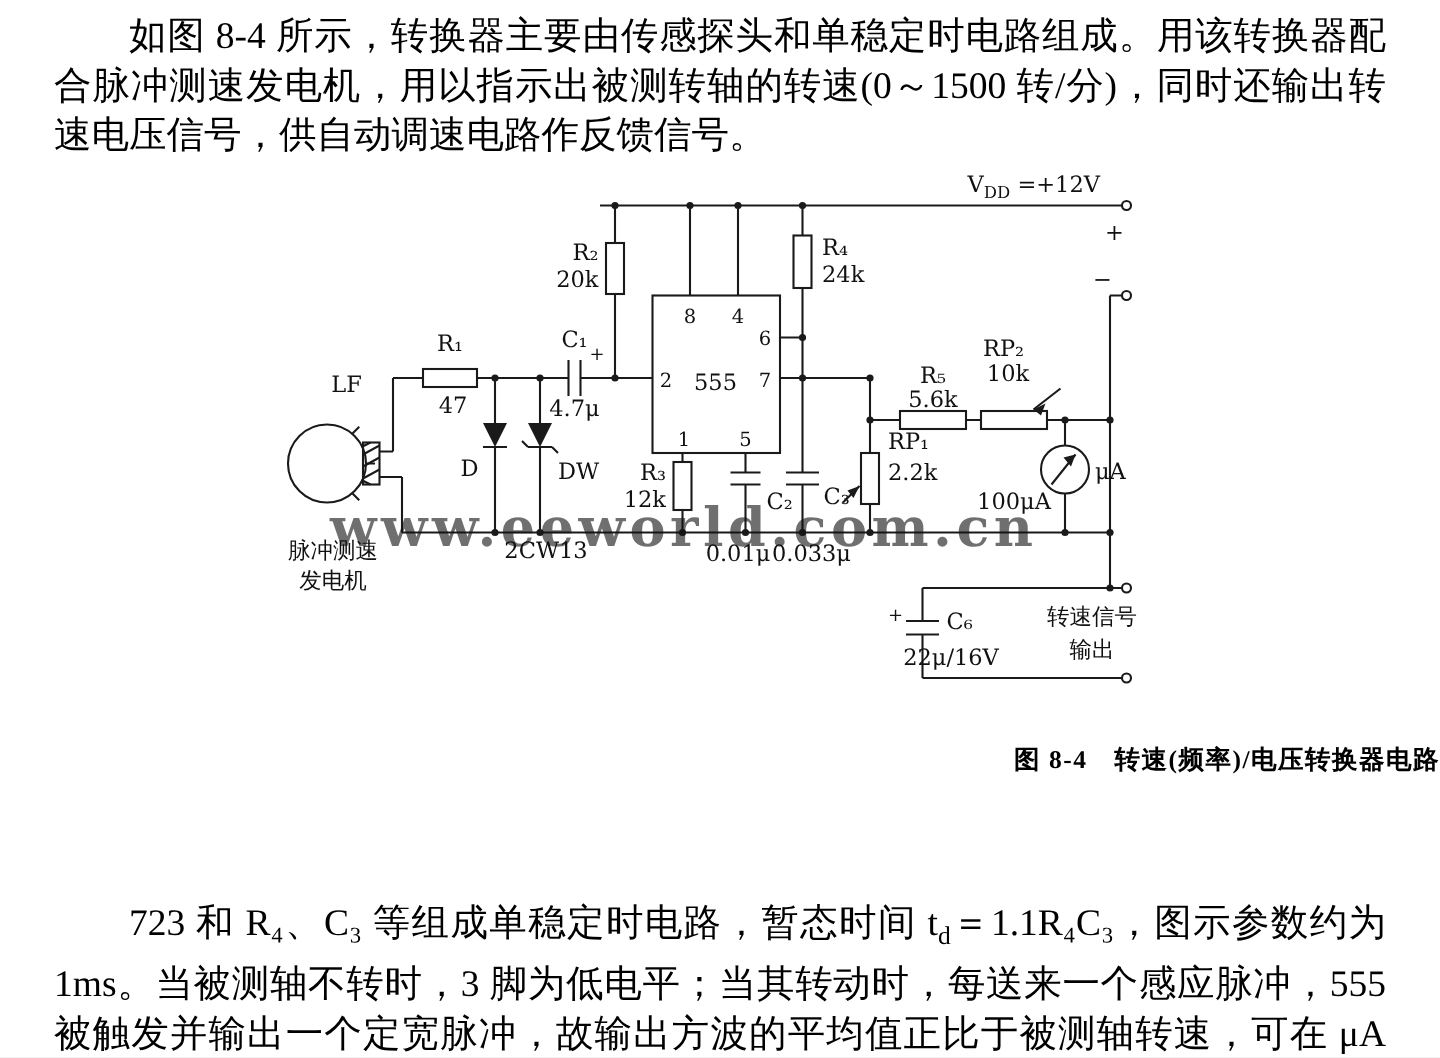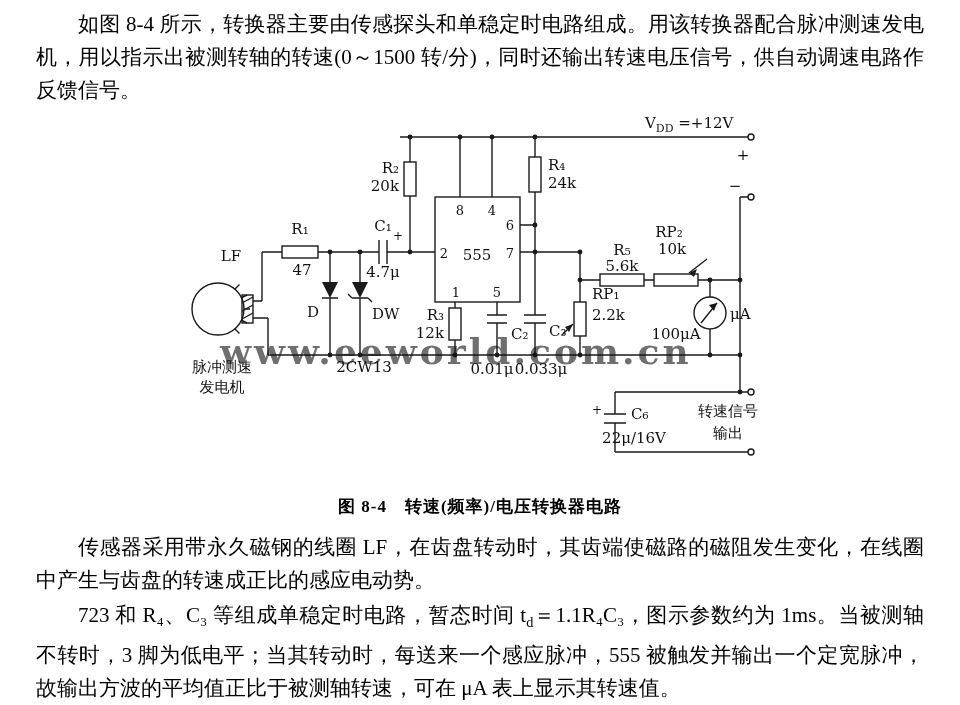--- a/index.html
+++ b/index.html
@@ -1,24 +1,24 @@
 <!DOCTYPE html>
 <html><head>
 <meta charset="utf-8">
 <style>
   html,body{margin:0;padding:0;background:#e8e8e8;}
   .page{position:relative;width:960px;height:705px;background:#ffffff;color:#000;
         font-family:"Liberation Serif","DejaVu Serif",serif;overflow:hidden;}
-  .para{position:absolute;left:36px;width:888px;font-size:21px;line-height:33px;
+  .para{position:absolute;left:36px;width:888px;font-size:25px;line-height:33px;
         text-align:justify;text-indent:2em;margin:0;}
   #p1{top:8px;}
   #p2{top:531px;}
   #p3{top:599px;}
   .para sub{font-size:0.68em;}
-  .caption{position:absolute;top:495px;left:0;width:100%;text-align:center;
+  .caption{position:absolute;top:495px;left:0;width:100%;text-align:right;
            font-size:17px;font-weight:bold;letter-spacing:1px;}
   .circuit{position:absolute;top:112px;left:0;}
   .circuit path,.circuit rect,.circuit circle{stroke:#1a1a1a;stroke-width:1.4;fill:none;}
   .circuit polygon{fill:#1a1a1a;stroke:none;}
   .circuit .dot{fill:#1a1a1a;stroke:none;}
   .circuit .term{fill:#ffffff;}
   .circuit text{fill:#111;stroke:none;font-family:"DejaVu Serif","Liberation Serif",serif;}
   .clabel{font-size:15px;}
   .pin{font-size:13px;}
   .tiny{font-size:12px;}
@@ -207,17 +207,16 @@
         <circle class="dot" cx="710" cy="168" r="2.4"></circle>
       <circle class="dot" cx="740" cy="168" r="2.4"></circle>
         <circle class="dot" cx="740" cy="280" r="2.4"></circle>
     </g>
 
     <text class="wm" x="220" y="252">www.eeworld.com.cn</text>
   </svg>
 
   <div class="caption">图 8-4　转速(频率)/电压转换器电路</div>
 
-  <p id="p2" class="para">传感器采用带永久磁钢的线圈 LF，在齿盘转动时，其齿端使磁路的磁阻发生变化，在线圈中产生与齿盘的转速成正比的感应电动势。</p>
 
   <p id="p3" class="para"><span>723 和 R₄、C₃ 等组成单稳定时电路，暂态时间 t</span><sub>d</sub><span>＝1.1R₄C₃，图示参数约为 1ms。当被测轴不转时，3 脚为低电平；当其转动时，每送来一个感应脉冲，555 被触发并输出一个定宽脉冲，故输出方波的平均值正比于被测轴转速，可在 μA 表上显示其转速值。</span></p>
 
 </div>
 
 </body></html>

